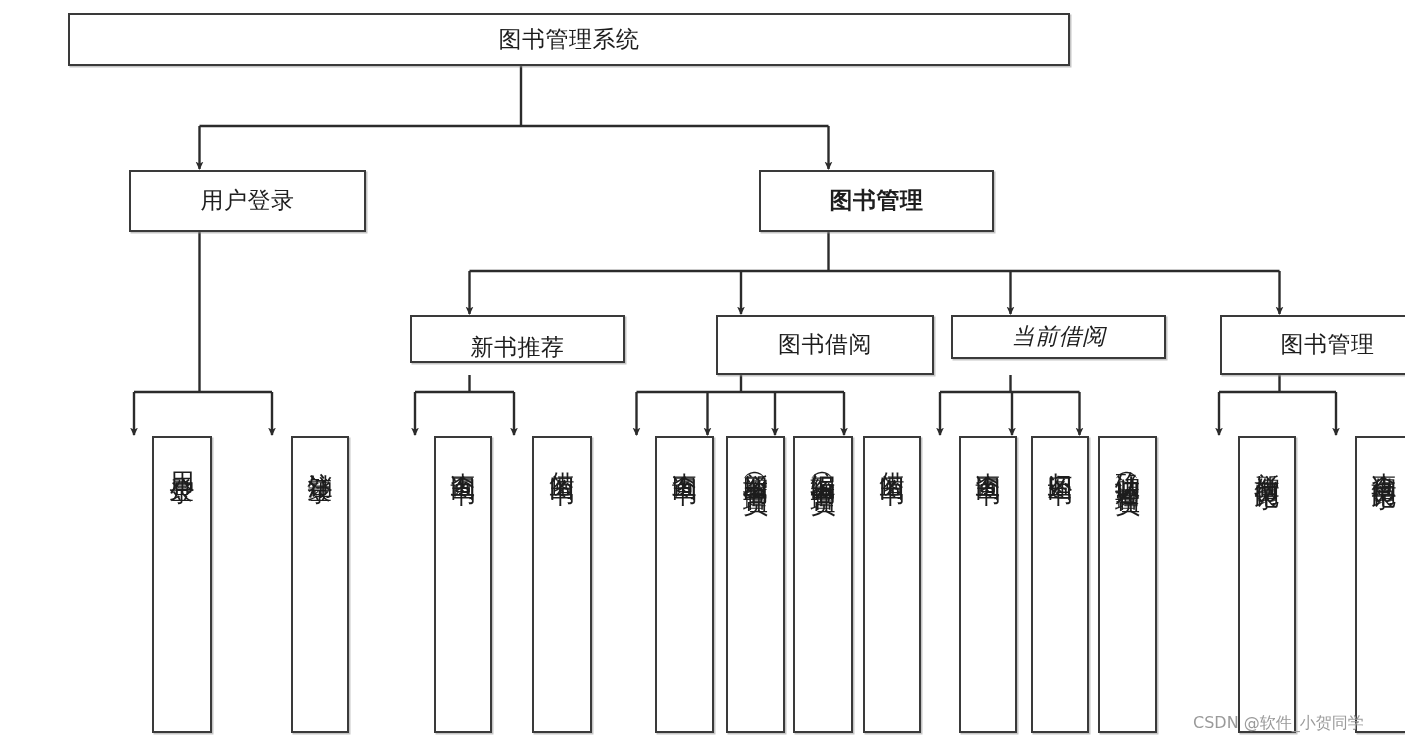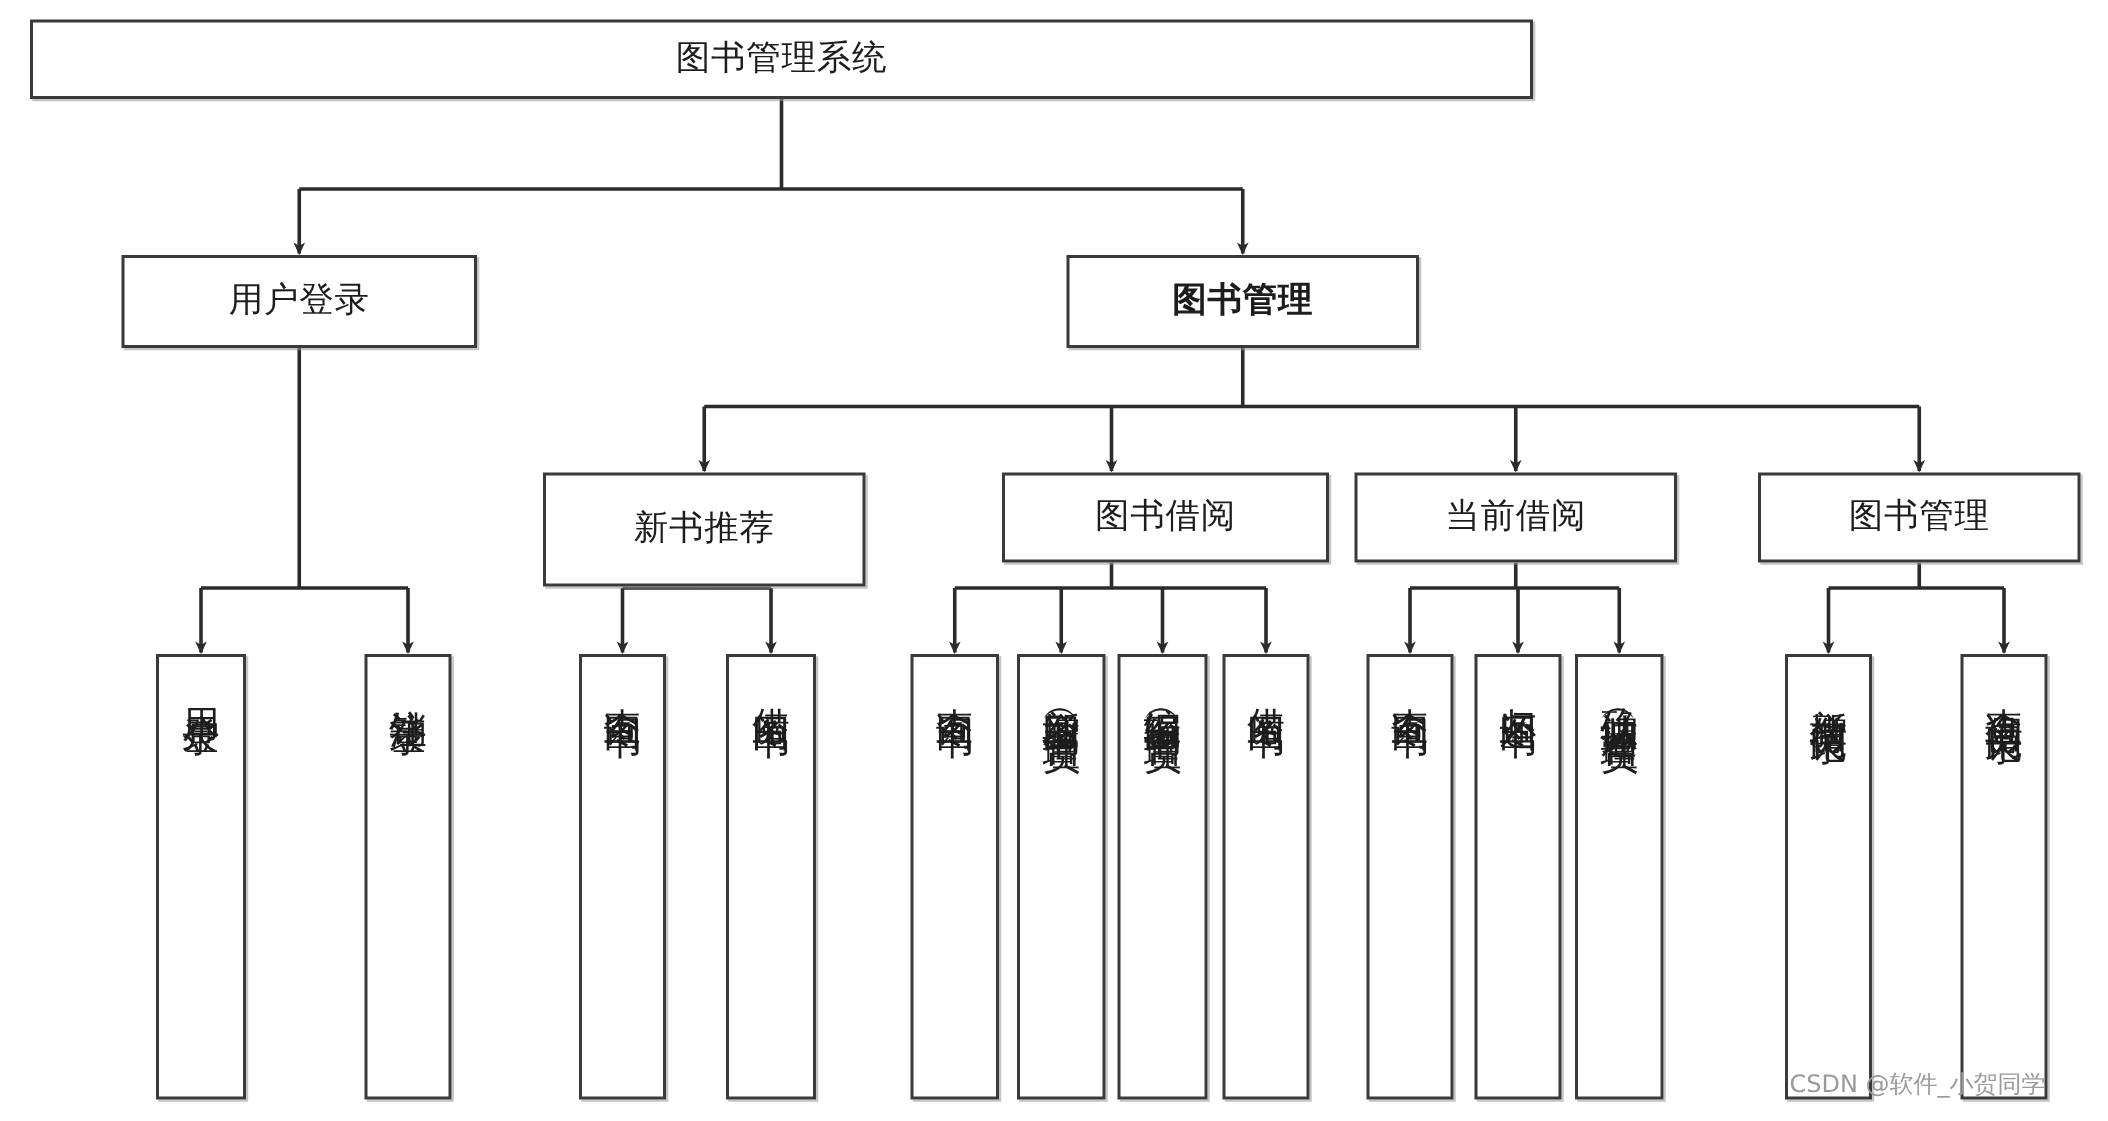--- a/index.html
+++ b/index.html
@@ -29,20 +29,21 @@
     position: absolute;
     box-sizing: border-box;
     background: #ffffff;
     border: 2.5px solid #3a3a3a;
     box-shadow: 1.5px 1.5px 0 0 rgba(150,150,150,0.55);
     display: flex;
     align-items: center;
     justify-content: center;
     color: #1d1d1d;
     z-index: 2;
+    margin-left: 48px;
   }
   .node .label {
     display: block;
     text-align: center;
     line-height: 1.18;
     letter-spacing: 0.5px;
   }
   .node.horiz .label {
     font-size: 23px;
     white-space: nowrap;
@@ -116,27 +117,27 @@
   <div id="node-layer">
       <div class="node horiz" style="left: 20px; top: 13px; width: 1002px; height: 53px;">
         <span class="label">图书管理系统</span>
       </div>
       <div class="node horiz" style="left: 81px; top: 170px; width: 237px; height: 62px;">
         <span class="label">用户登录</span>
       </div>
       <div class="node horiz" style="left: 711px; top: 170px; width: 235px; height: 62px; font-weight: bold;">
         <span class="label">图书管理</span>
       </div>
-      <div class="node horiz" style="left: 362px; top: 315px; width: 215px; height: 76px;">
+      <div class="node horiz" style="left: 362px; top: 315px; width: 215px; height: 48px; align-items: flex-end;">
         <span class="label">新书推荐</span>
       </div>
       <div class="node horiz" style="left: 668px; top: 315px; width: 218px; height: 60px;">
         <span class="label">图书借阅</span>
       </div>
-      <div class="node horiz" style="left: 903px; top: 315px; width: 215px; height: 60px;">
+      <div class="node horiz" style="left: 903px; top: 315px; width: 215px; height: 44px; font-style: italic;">
         <span class="label">当前借阅</span>
       </div>
       <div class="node horiz" style="left: 1172px; top: 315px; width: 215px; height: 60px;">
         <span class="label">图书管理</span>
       </div>
       <div class="node vert" style="left: 104px; top: 436px; width: 60px; height: 297px;">
         <span class="label">用户登录</span>
       </div>
       <div class="node vert" style="left: 243px; top: 436px; width: 58px; height: 297px;">
         <span class="label">注销登录</span>

